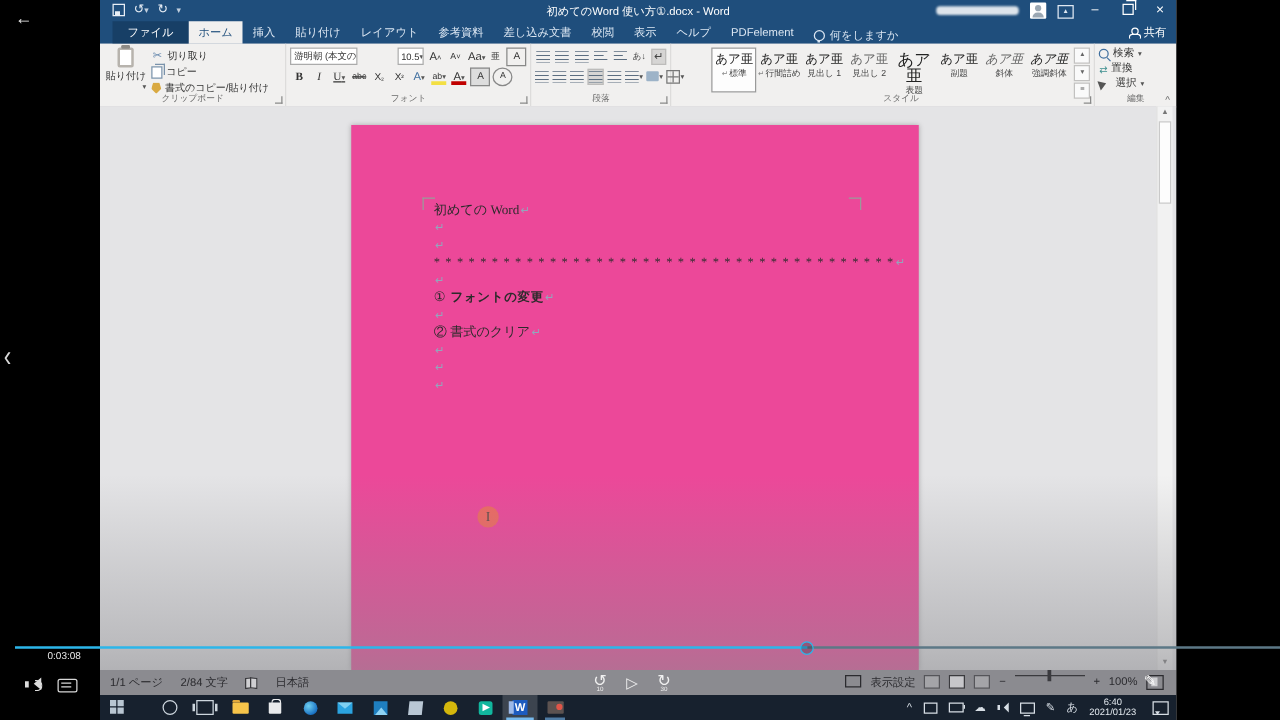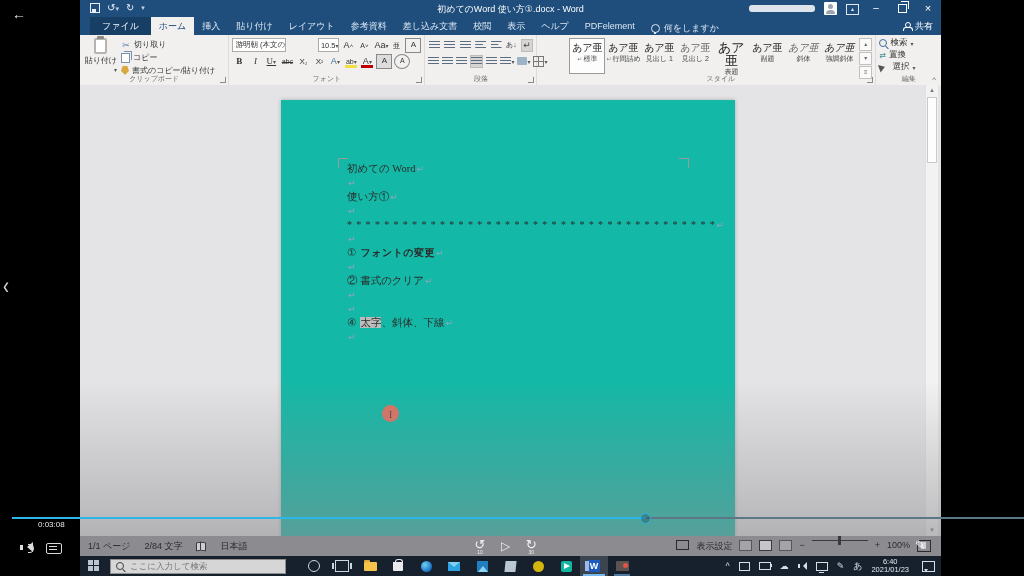--- a/index.html
+++ b/index.html
@@ -127,21 +127,21 @@
   .g-edit{width:69px;border-right:none;font-size:8.5px;color:#333;}
   .erow{display:flex;align-items:center;gap:3px;height:12px;white-space:nowrap;}
   .mag{width:6px;height:6px;border:1px solid #3f6f9f;border-radius:50%;position:relative;display:inline-block;}
   .mag::after{content:"";position:absolute;right:-3px;bottom:-2px;width:4px;height:1px;background:#3f6f9f;transform:rotate(45deg);}
   .swap{color:#3f8f8f;font-size:8px;}
   .selarrow{width:0;height:0;border:4px solid transparent;border-left:6px solid #555;transform:rotate(-20deg);display:inline-block;}
   .collapse{position:absolute;right:5px;bottom:1px;font-size:8px;color:#666;}
 
   
   .canvas{position:absolute;left:0;top:85px;right:0;height:451px;background:#e4e4e6;overflow:hidden;}
-  .page{position:absolute;left:201px;top:15px;width:454px;height:436px;background:#14b8a6;box-shadow:0 0 4px rgba(0,0,0,.25);
+  .page{position:absolute;left:201px;top:15px;width:454px;height:436px;background:#ec4899;box-shadow:0 0 4px rgba(0,0,0,.25);
         font-family:"Liberation Serif","DejaVu Serif",serif;font-size:10.5px;color:#2b2b2b;
         box-sizing:border-box;padding:62px 54px 0 66px;}
   .crop{position:absolute;width:9px;height:9px;}
   .crop.tl{left:57px;top:58px;border-left:1px solid #9a9a9a;border-top:1px solid #9a9a9a;}
   .crop.tr{right:46px;top:58px;border-right:1px solid #9a9a9a;border-top:1px solid #9a9a9a;}
   .dl{height:14px;line-height:14px;white-space:nowrap;}
   .dl::after{content:"↵";color:#94a5bc;font-family:"DejaVu Sans",sans-serif;font-size:9px;margin-left:1px;}
   .dl .pre{margin-right:4px;}
   .dl .strong{font-weight:bold;font-family:"Liberation Sans","DejaVu Sans",sans-serif;font-size:10px;letter-spacing:.5px;}
   .dl.ast{font-size:10px;letter-spacing:.9px;}
@@ -449,30 +449,28 @@
       </div>
     </div>
 
     <div class="canvas">
       <div class="page">
         <span class="crop tl"></span>
         <span class="crop tr"></span>
 
         <div class="dl"><span>初めての Word</span></div>
         <div class="dl"></div>
-        <div class="dl"><span>使い方①</span></div>
         <div class="dl"></div>
         <div class="dl ast"><span>* * * * * * * * * * * * * * * * * * * * * * * * * * * * * * * * * * * * * * * *</span></div>
         <div class="dl"></div>
         <div class="dl"><span class="pre">①</span><span class="strong">フォントの変更</span></div>
         <div class="dl"></div>
         <div class="dl"><span>② 書式のクリア</span></div>
         <div class="dl"></div>
         <div class="dl"></div>
-        <div class="dl"><span class="pre">④</span><span class="sel">太字</span><span>、斜体、下線</span></div>
         <div class="dl"></div>
       </div>
 
       <div class="cursor-hl">I</div>
 
       <div class="vscroll">
         <span class="up">▲</span>
         <span class="thumb"></span>
         <span class="dn">▼</span>
       </div>
@@ -504,24 +502,20 @@
 
     <div class="taskbar">
       <span class="tbslot">
         <span class="winlogo">
             <span></span>
             <span></span>
             <span></span>
             <span></span>
           </span>
       </span>
-      <div class="tsearch">
-        <span class="mag2"></span>
-        <input placeholder="ここに入力して検索" style="">
-      </div>
       <span class="gap"></span>
       <span class="tbslot">
           <span class="cortana"></span>
         </span>
       <span class="tbslot">
           <span class="tview"></span>
         </span>
       <span class="tbslot">
           <span class="folder"></span>
         </span>

